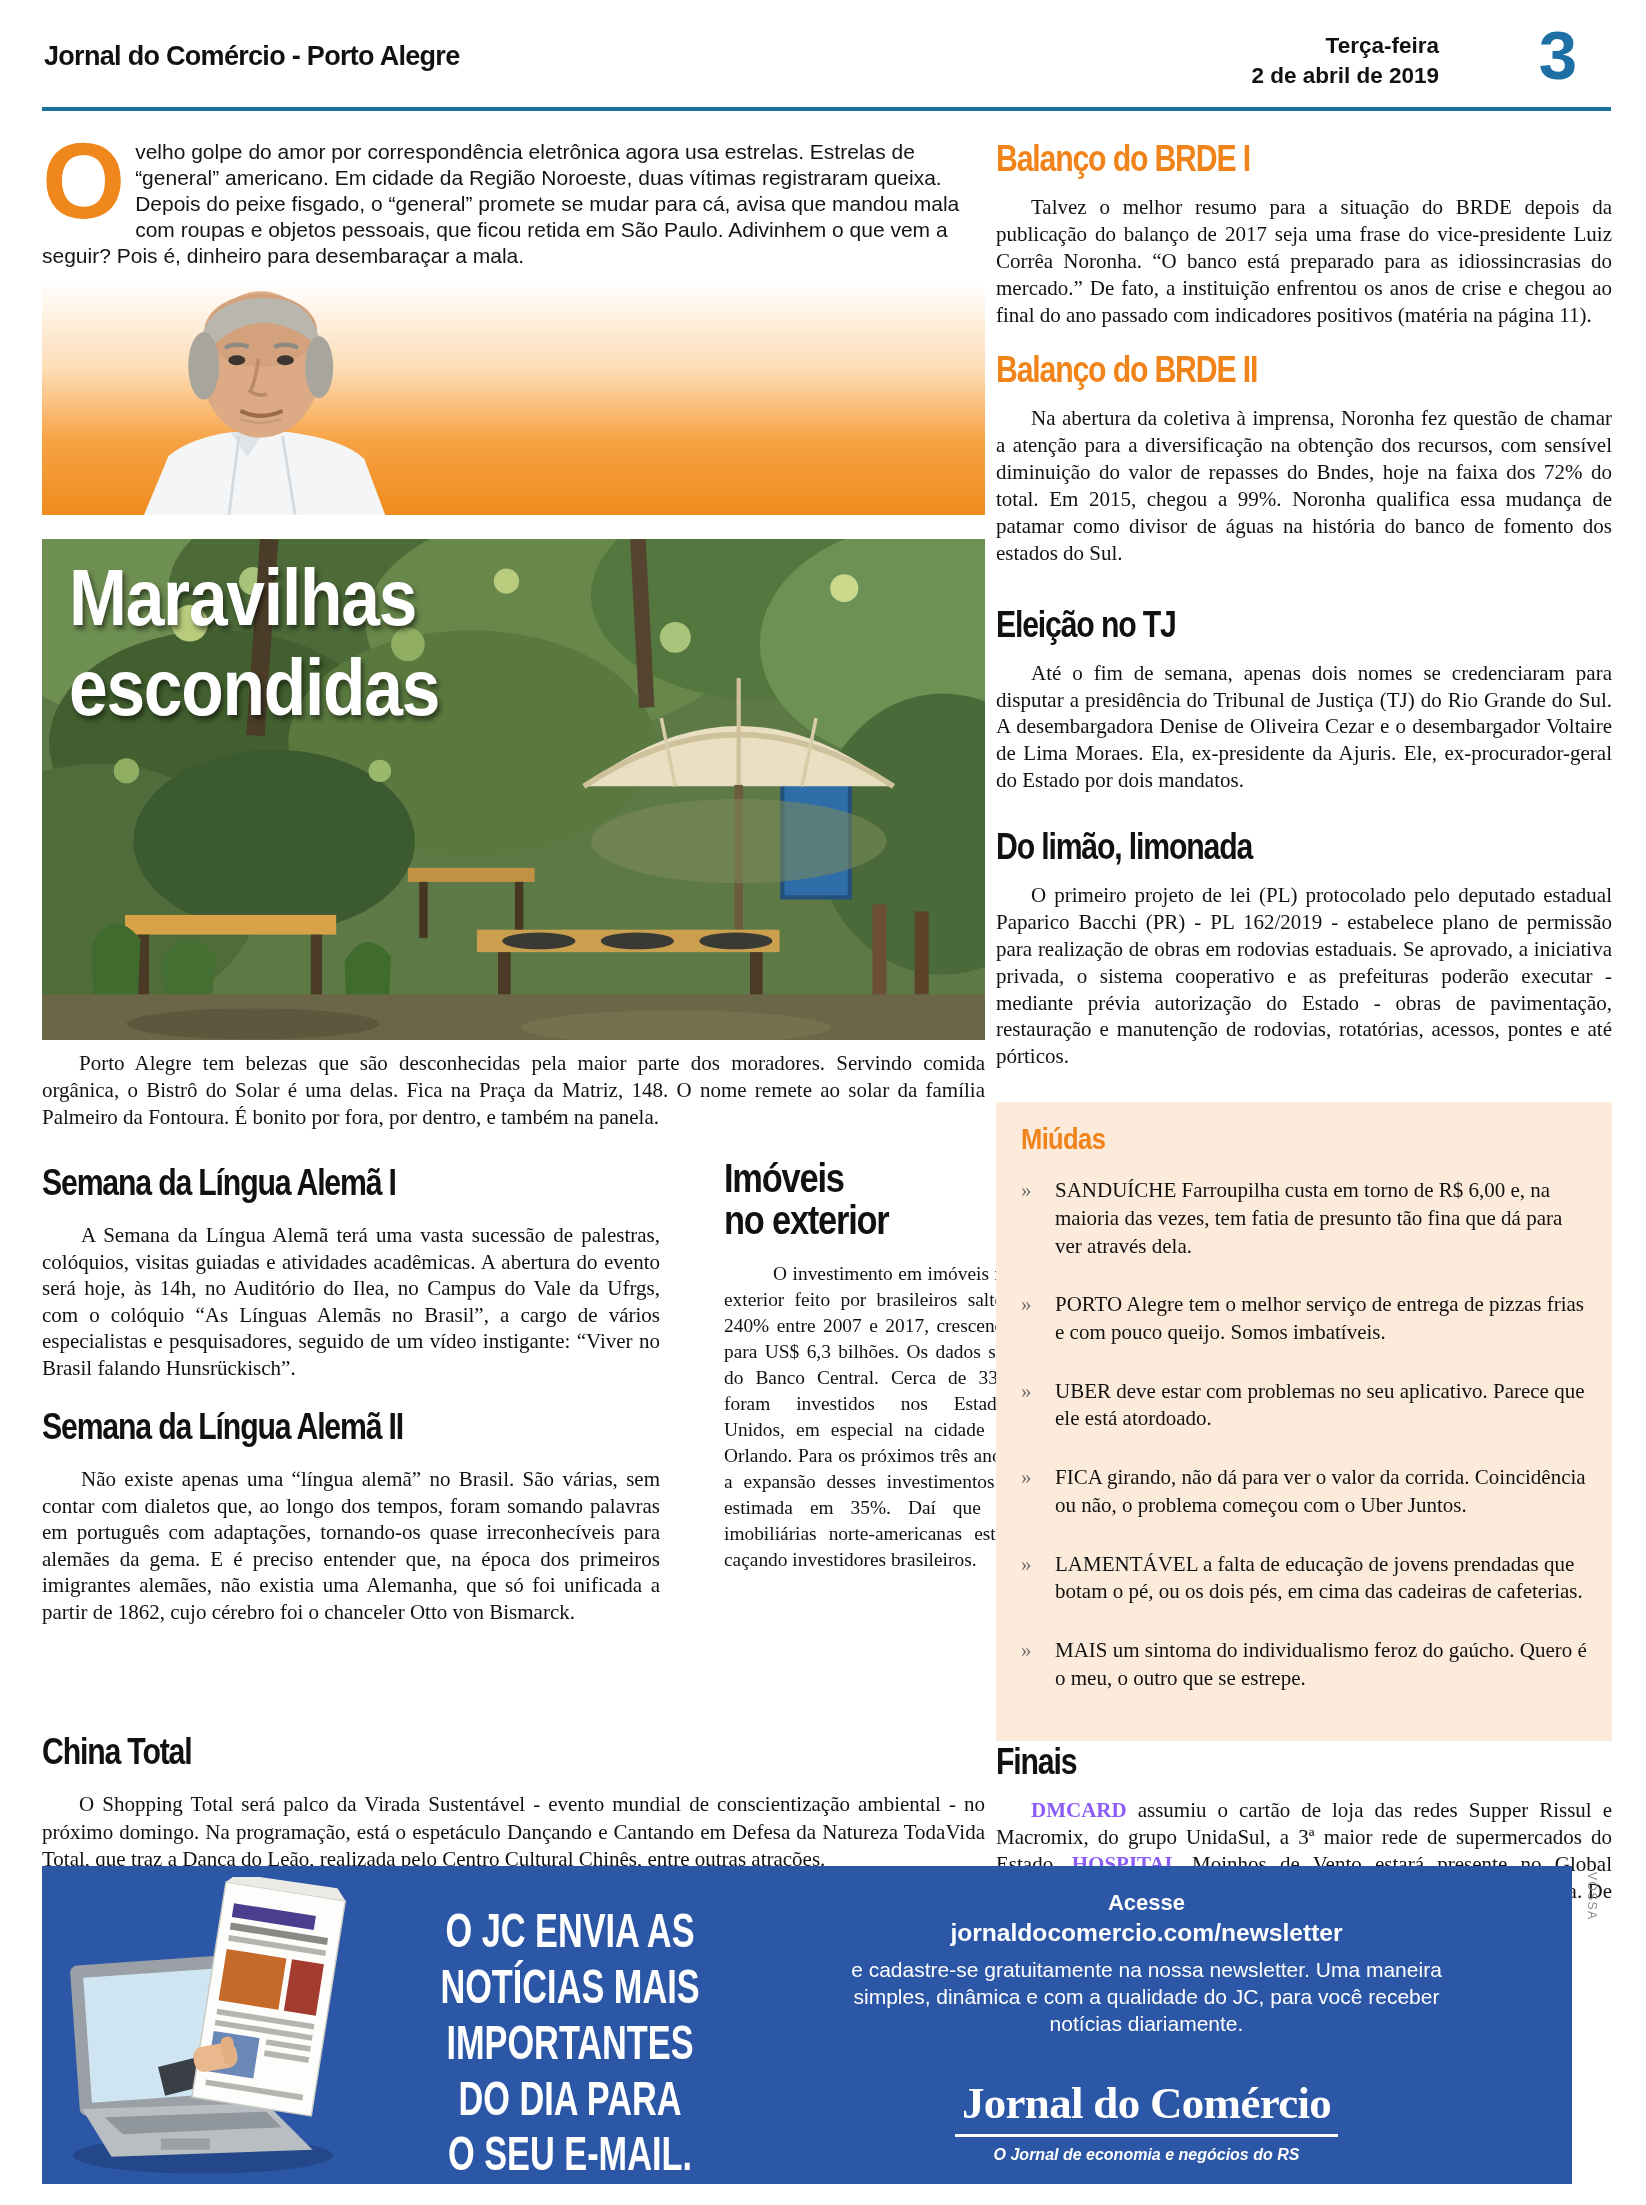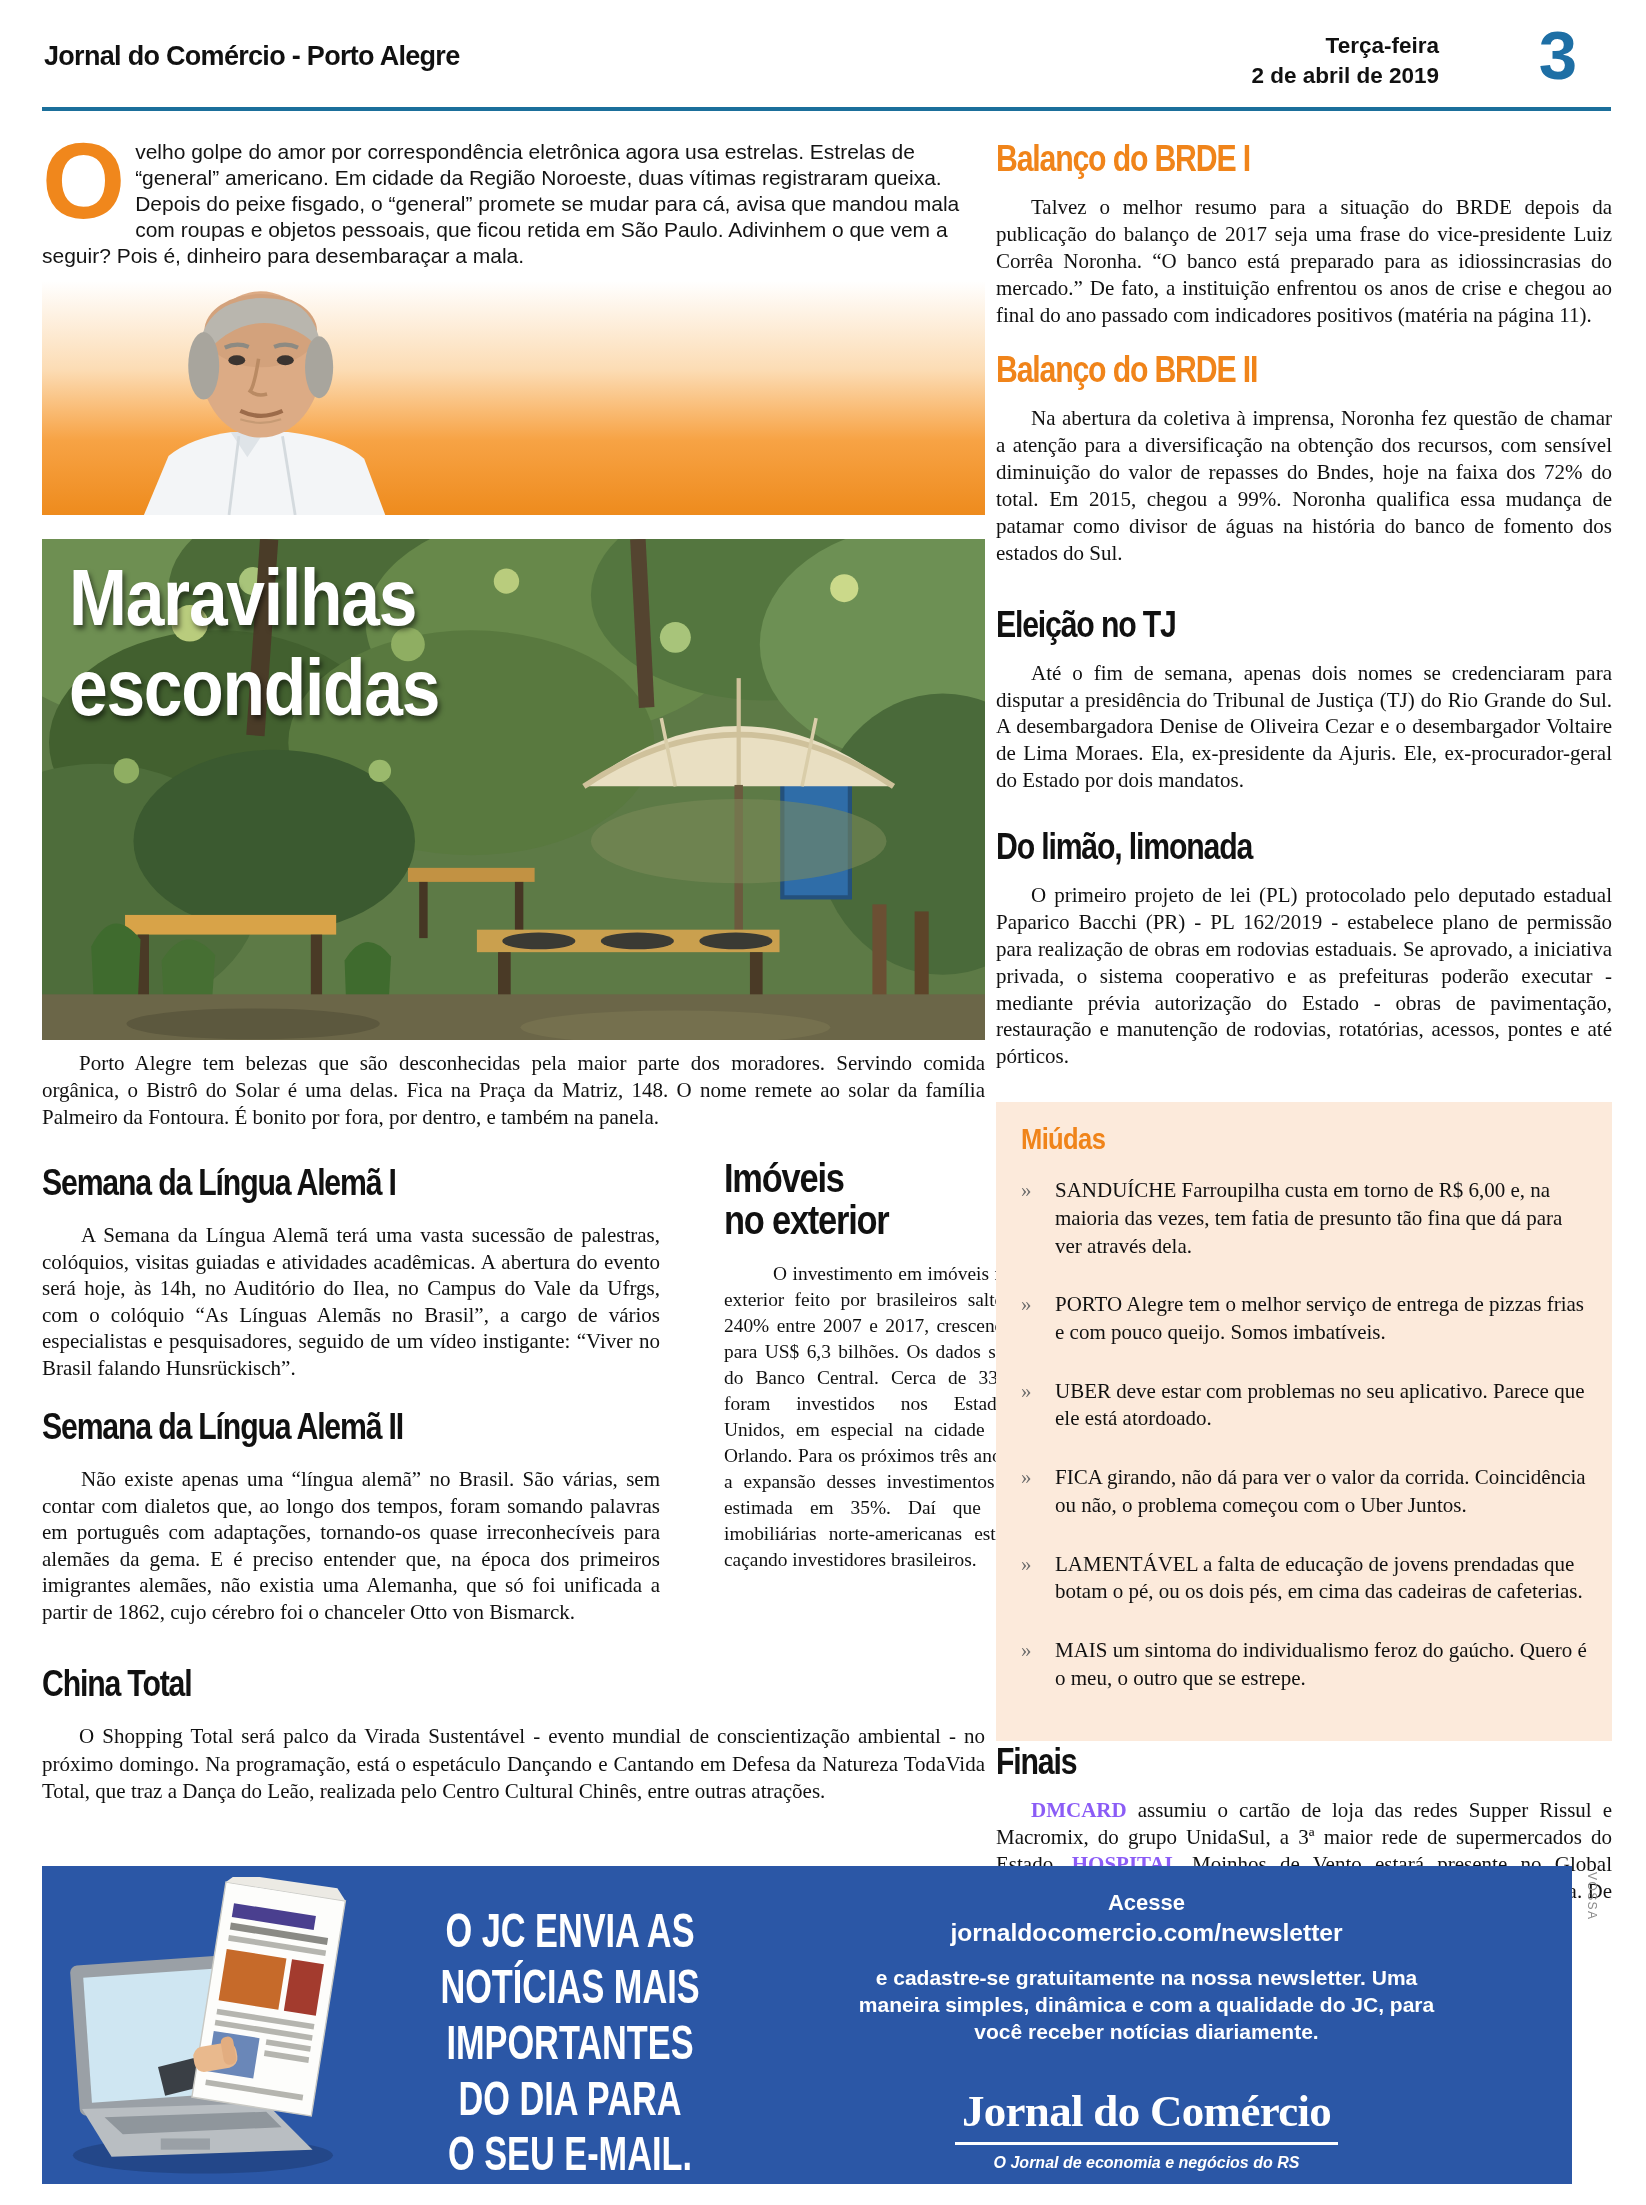--- a/index.html
+++ b/index.html
@@ -41,21 +41,21 @@
   .left-col { position:absolute; left:42px; top:1162px; width:618px; }
   .left-col .body-text { font-size:21px; line-height:1.26; text-indent:39px; margin-top:17px; }
   .left-col .sec-title + .body-text { margin-top:18.3px; }
   .left-col .sec-title { margin-top:0; }
   .left-col .sec-title.second { margin-top:25px; }
 
   .mid-col { position:absolute; left:724px; top:1158px; width:290px; }
   .mid-col .title-line { font-weight:700; font-size:40px; line-height:1.04; color:#111; letter-spacing:-1.4px; transform:scaleX(.86); transform-origin:left top; white-space:nowrap; }
   .mid-col .body-text { font-size:19.4px; line-height:1.34; text-indent:49px; margin-top:19.7px; }
 
-  .china { position:absolute; left:42px; top:1663px; width:943px; }
+  .china { position:absolute; left:42px; top:1731px; width:943px; }
   .china .body-text { font-size:21px; line-height:1.3; text-indent:37px; margin-top:18.3px; }
 
   .right-col { position:absolute; left:996px; top:138px; width:616px; }
   .right-col .body-text { font-size:21px; line-height:1.28; text-indent:35px; margin-top:14px; }
   .right-col .sec-title { margin-top:0; }
   .right-col .mt-a { margin-top:21px; }
   .right-col .mt-b { margin-top:37px; }
   .right-col .mt-c { margin-top:32px; }
 
   
@@ -67,21 +67,21 @@
 
   .finais-title { margin-top:35px; }
   .lead-orange { color:#8b5cf6; font-weight:700; }
 
   
   .ad { position:absolute; left:42px; top:1866px; width:1530px; height:318px; background:#2b57a6; }
   .ad-headline { position:absolute; left:303px; top:37px; width:450px; text-align:center; color:#ffffff; font-weight:700; font-size:49px; line-height:1.14; letter-spacing:0; transform:scaleX(.70); transform-origin:center top; }
   .ad-right { position:absolute; left:809px; top:24px; width:591px; text-align:center; color:#ffffff; }
   .ad-access { font-size:22px; font-weight:700; }
   .ad-url { font-size:24.6px; font-weight:700; margin-top:2.8px; }
-  .ad-body { font-size:21px; line-height:1.3; margin-top:17px; font-weight:700; }
+  .ad-body { font-size:21px; line-height:1.3; margin-top:9px; font-weight:400; }
   .ad-logo { display:inline-block; margin-top:39px; font-family:"Liberation Serif", serif; font-weight:700; font-size:45px; letter-spacing:-0.7px; border-bottom:3.5px solid #ffffff; padding:0 7px 5.6px 7px; }
   .ad-tagline { font-size:16px; font-weight:700; font-style:italic; margin-top:8.4px; }
   .ad-laptop { position:absolute; left:12.7px; top:11.3px; width:331px; height:298px; }
   .vossa { position:absolute; left:1585px; top:1872px; writing-mode:vertical-rl; font-size:12px; color:#8a8a8a; letter-spacing:1.4px; }
 </style>
 </head>
 <body>
 
 <div class="page">
 

